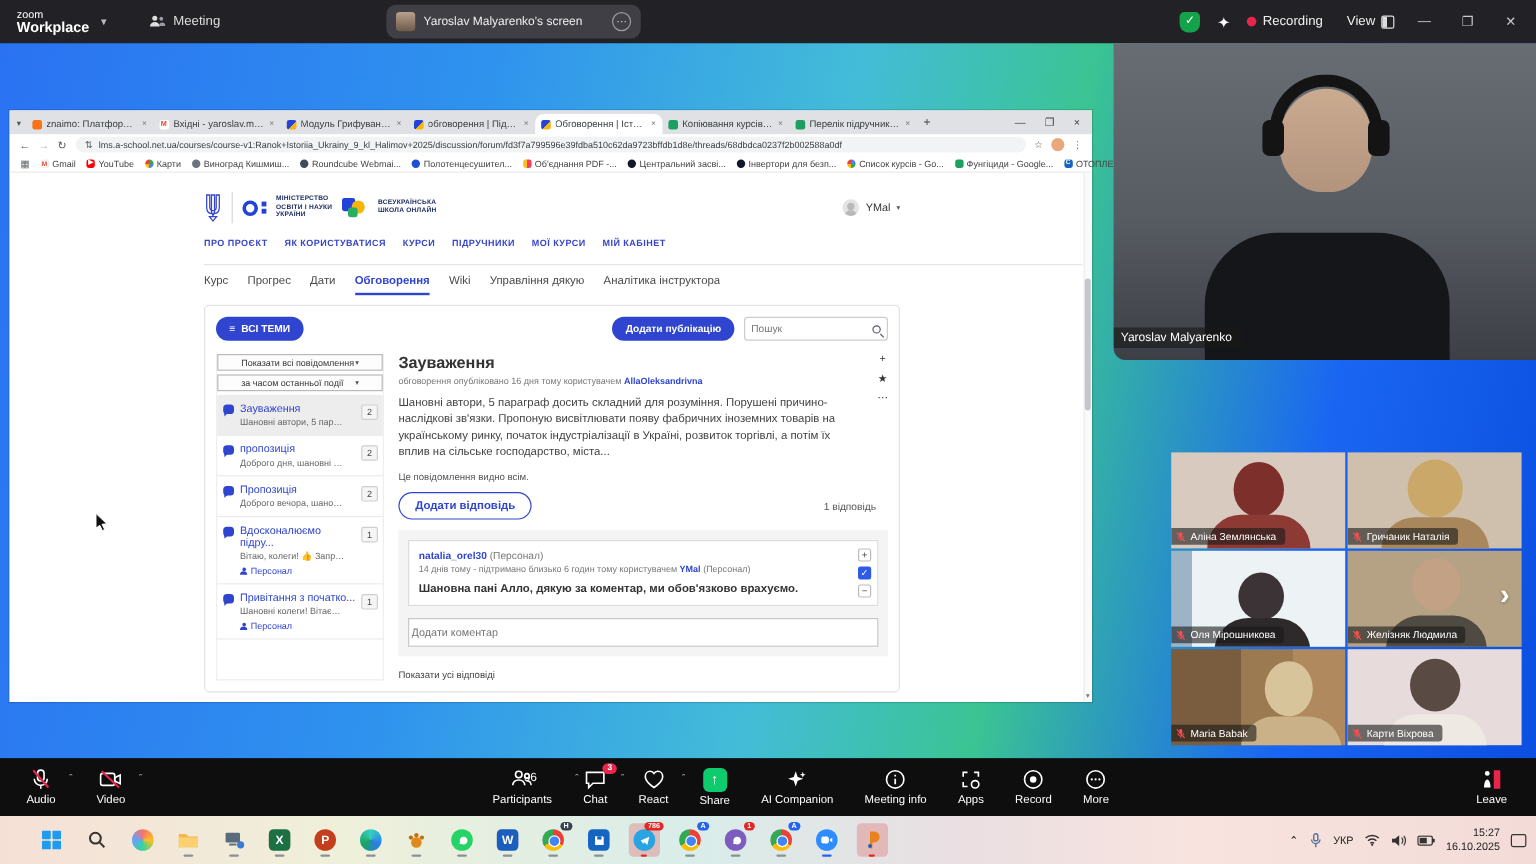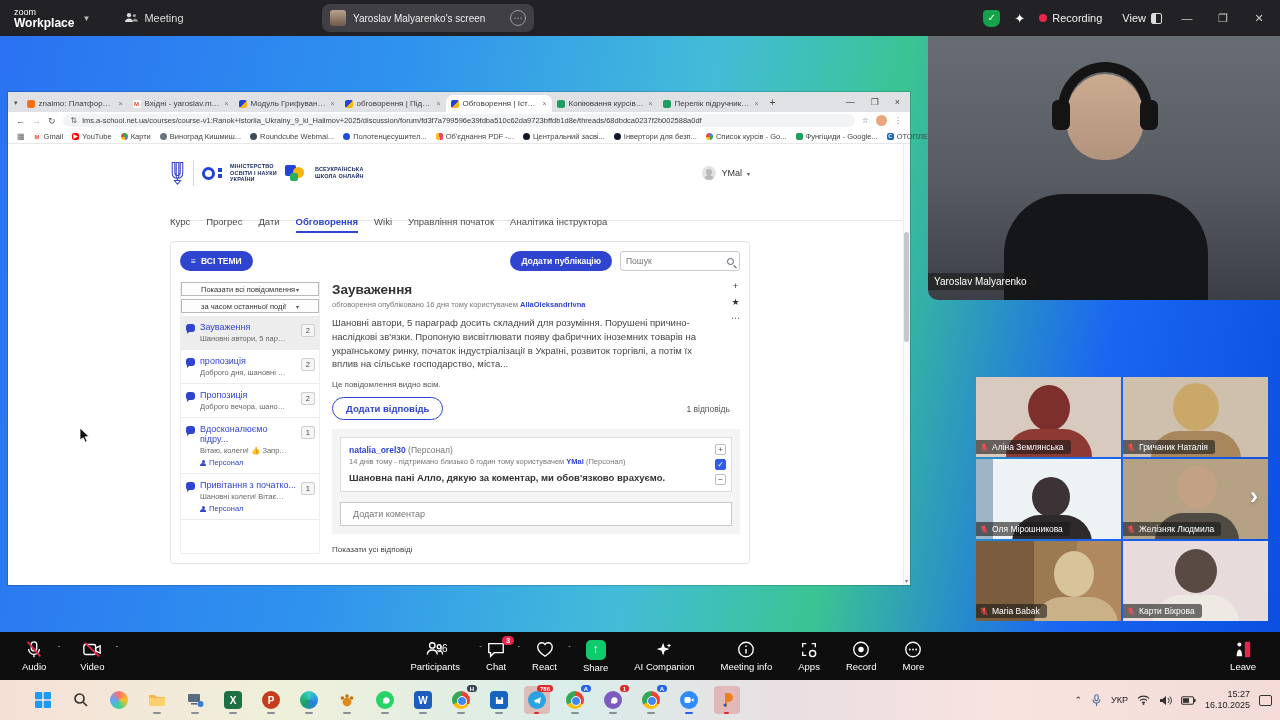--- a/index.html
+++ b/index.html
@@ -125,21 +125,21 @@
   .reply-card { background:#fff; border:1px solid #ddd; padding:7px 26px 8px 8px; position:relative; }
   .r-author { font-size:8.5px; color:#2f45cf; }
   .r-role { color:#777; }
   .r-meta { font-size:7.5px; color:#777; margin-top:2px; }
   .r-meta b { color:#2f45cf; }
   .r-body { font-size:9.5px; font-weight:bold; color:#333; margin-top:6px; }
   .r-ics { position:absolute; right:5px; top:6px; display:flex; flex-direction:column; gap:4px; align-items:center; }
   .rbox { width:11px; height:11px; border:1px solid #bbb; background:#fff; border-radius:2px; font-size:8px; line-height:10px; text-align:center; color:#444; }
   .rbox.chk { background:#2f5be8; border-color:#2f5be8; color:#fff; }
   .cmt { margin-top:10px; }
-  .cmt input { width:100%; border:1px solid #c9c9c9; background:#fff; padding:6px 12px; font-size:9px; color:#333; font-family:"Liberation Sans",sans-serif; outline:0; }
+  .cmt input { width:100%; border:1px solid #c9c9c9; background:#fff; padding:6px 2px; font-size:9px; color:#333; font-family:"Liberation Sans",sans-serif; outline:0; }
   .show-all { font-size:8px; color:#444; margin-top:11px; }
   .add-reply-h { font-size:11.5px; font-weight:bold; color:#333; margin-top:9px; }
 
   
   .big-tile { position:absolute; left:928px; top:36px; width:352px; height:264px; background:linear-gradient(180deg,#686d74 0%,#575b62 55%,#3c3f45 100%); overflow:hidden; border-radius:0 0 0 10px; }
   .bt-head { position:absolute; left:138px; top:38px; width:78px; height:86px; border-radius:50% 50% 46% 46%; background:linear-gradient(#cbab90,#b2937c); }
   .bt-phones { position:absolute; left:130px; top:26px; width:94px; height:50px; border:10px solid #141414; border-bottom:0; border-radius:48px 48px 0 0; }
   .bt-ear { position:absolute; width:18px; height:30px; background:#141414; border-radius:6px; top:64px; }
   .bt-body { position:absolute; left:76px; bottom:-14px; width:204px; height:120px; background:#15161a; border-radius:60px 60px 0 0; }
   .nametag { position:absolute; left:0; bottom:10px; background:rgba(25,25,25,.62); color:#fff; font-size:10px; padding:3px 9px 3px 6px; border-radius:0 3px 3px 0; display:flex; align-items:flex-start; gap:5px; }
@@ -372,28 +372,36 @@
               </div>
             <div class="logo-txt">ВСЕУКРАЇНСЬКА
 ШКОЛА ОНЛАЙН</div>
           </div>
           <div class="userchip">
             <span class="uav"></span>
             <span class="uname">YMal</span>
             <span style="font-size:6px;color:#555">▾</span>
           </div>
         </div>
+        <div class="lms-nav">
+          <span>ПРО ПРОЄКТ</span>
+          <span>ЯК КОРИСТУВАТИСЯ</span>
+          <span>КУРСИ</span>
+          <span>ПІДРУЧНИКИ</span>
+          <span>МОЇ КУРСИ</span>
+          <span>МІЙ КАБІНЕТ</span>
+        </div>
 
         <div class="ctabs">
           <span class="ctab">Курс</span>
           <span class="ctab">Прогрес</span>
           <span class="ctab">Дати</span>
           <span class="ctab active">Обговорення</span>
           <span class="ctab">Wiki</span>
-          <span class="ctab">Управління початок</span>
+          <span class="ctab">Управління дякую</span>
           <span class="ctab">Аналітика інструктора</span>
         </div>
 
         <div class="forum-card">
           <div class="f-toolbar">
             <div class="pill-btn">
               <span>≡</span>
               <span>ВСІ ТЕМИ</span>
             </div>
             <div class="f-right">

